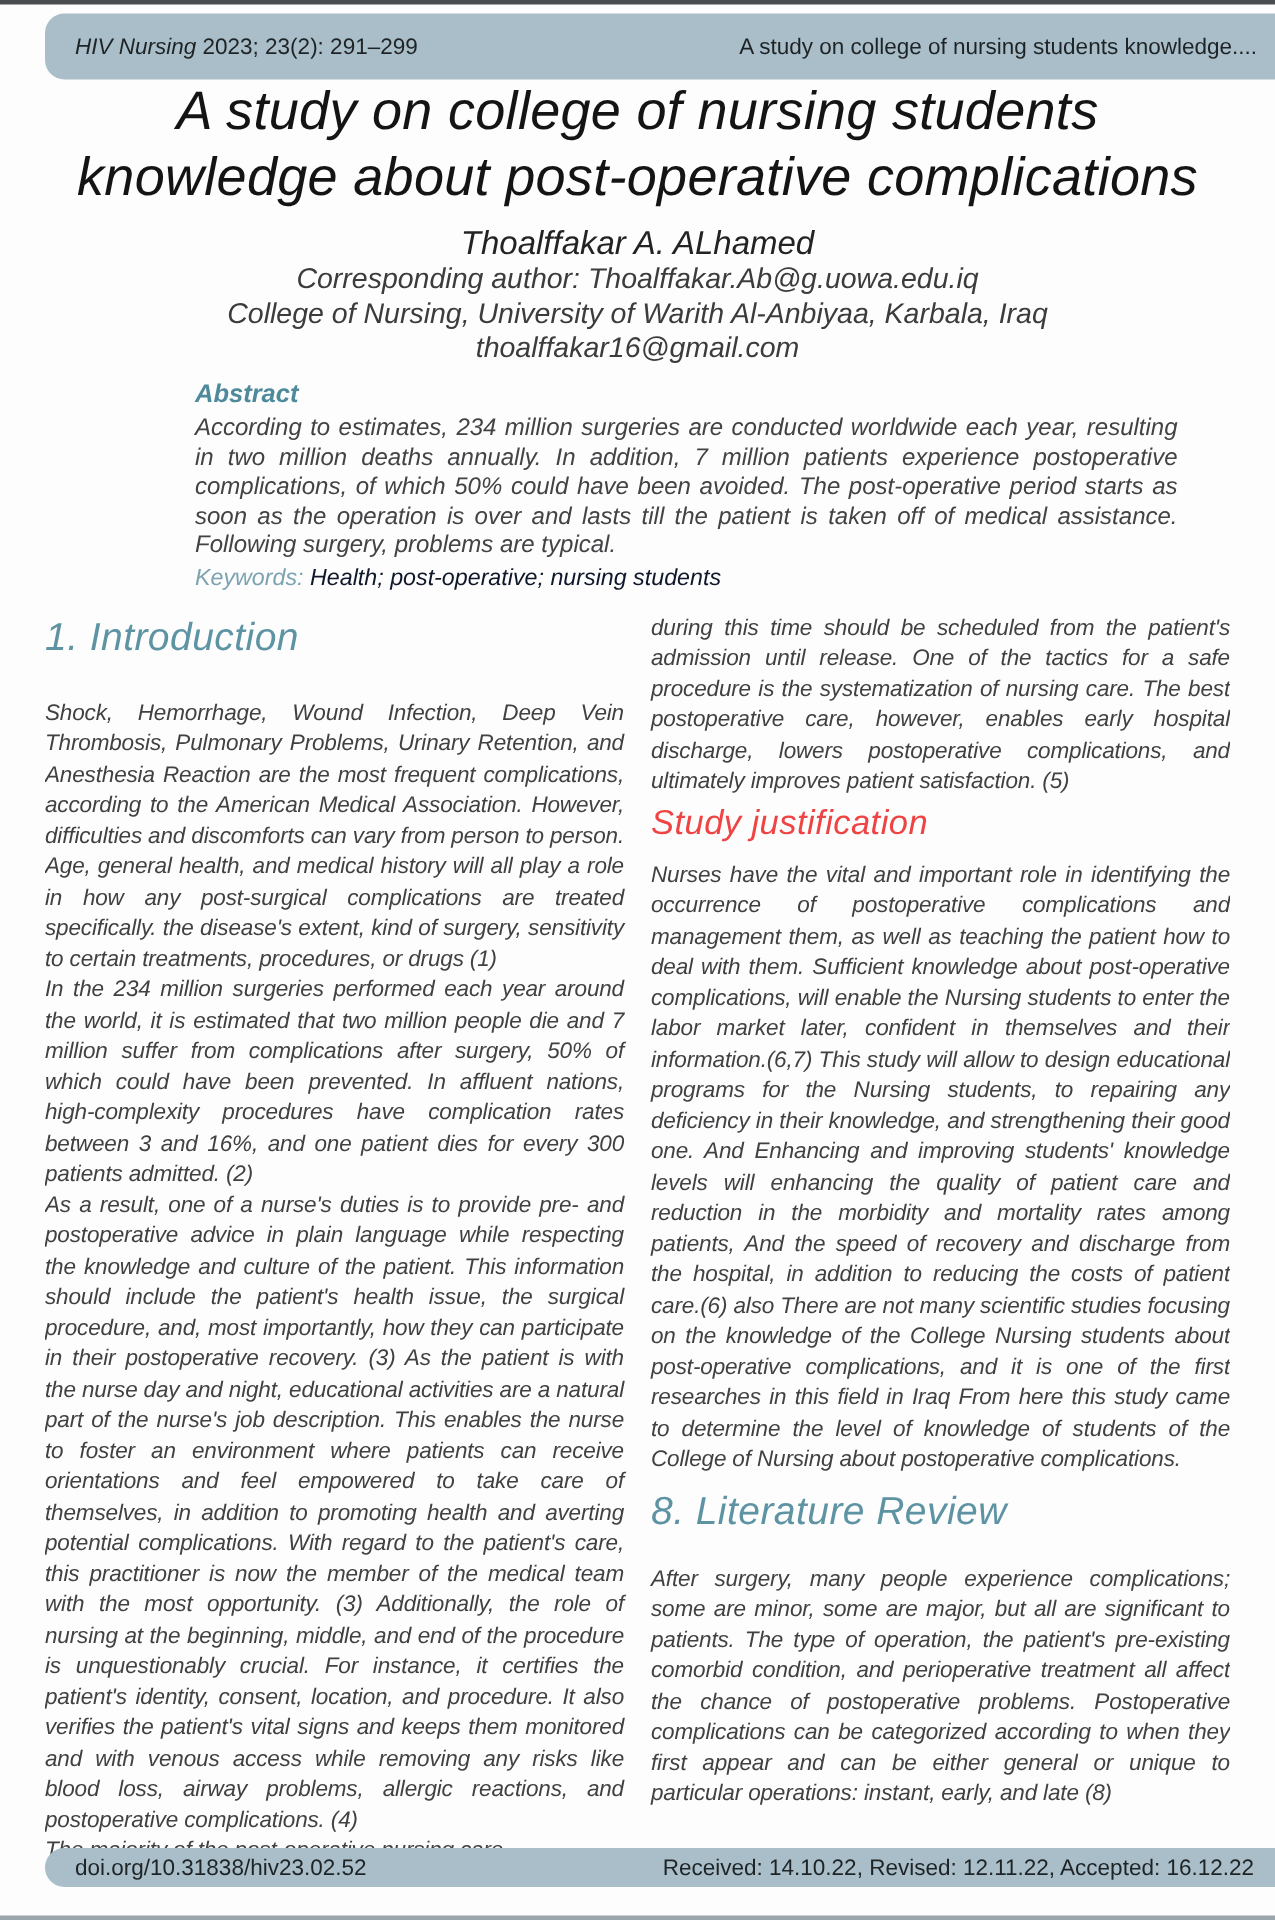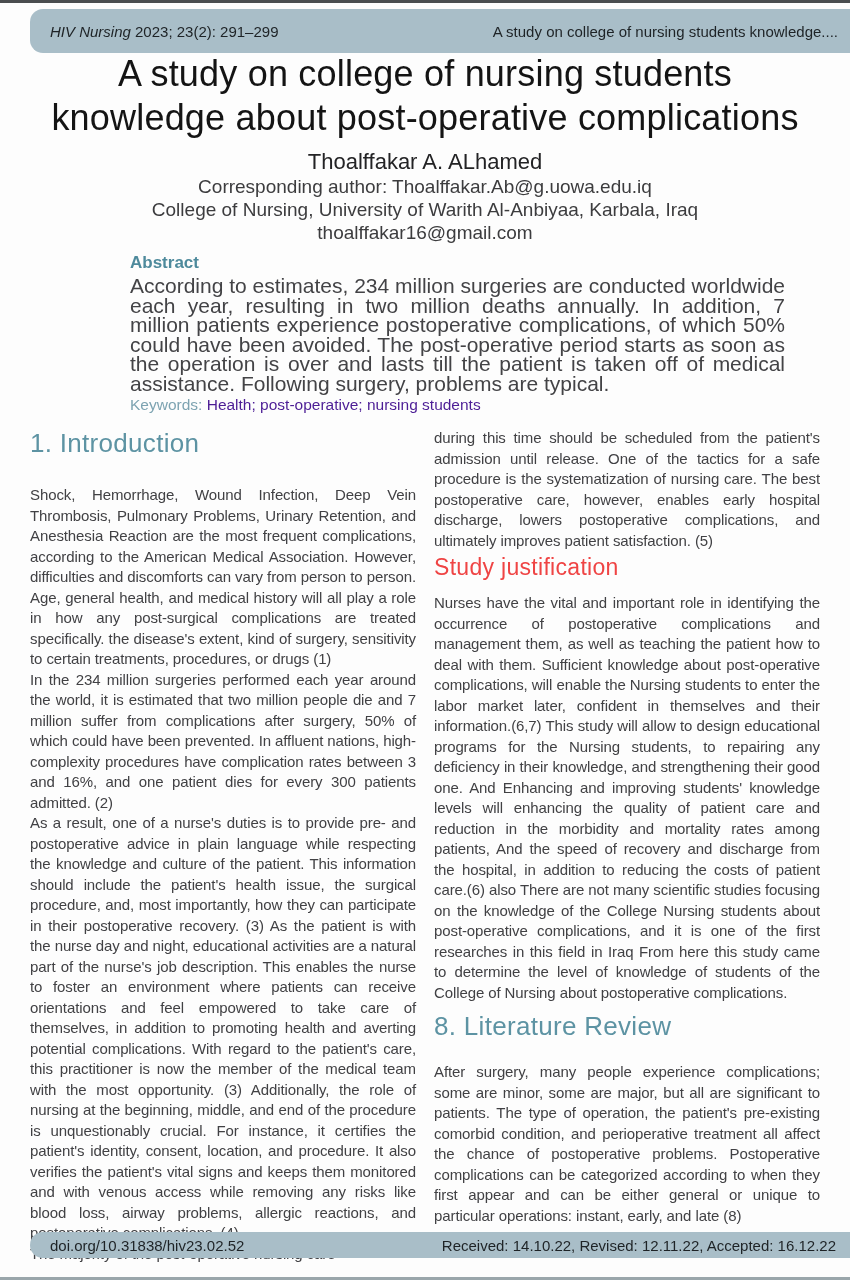--- a/index.html
+++ b/index.html
@@ -21,21 +21,21 @@
   }
   .header-bar {
     position: absolute; top: 9px; left: 30px; right: 0; height: 44px;
     background: #a9bec8;
     border-radius: 13px 0 0 13px;
     display: flex; align-items: center; justify-content: space-between;
     padding: 0 12px 0 20px; box-sizing: border-box;
     font-size: 15px; color: #1e2326;
   }
   .header-left .italic { font-style: italic; }
-  .page-content { padding-top: 52px; }
+  .page-content { padding-top: 52px; font-style: italic; }
   .article-title {
     margin: 0 30px;
     text-align: center;
     font-size: 36px; line-height: 44px; font-weight: 400;
     color: #141414; letter-spacing: 0.2px;
   }
   .author-name {
     margin-top: 9px; text-align: center;
     font-size: 22px; color: #232325;
   }
@@ -43,26 +43,26 @@
     text-align: center;
     font-size: 19px; line-height: 23px; color: #3c3c3e;
   }
   .abstract {
     margin: 9px 65px 0 130px;
   }
   .abs-heading {
     color: #4e8a9c; font-size: 17px; font-weight: 700; margin-bottom: 3px;
   }
   .abs-text {
-    margin: 0; font-size: 21px; line-height: 19.5px;
+    margin: 0; font-size: 16px; line-height: 19.5px;
     text-align: justify; color: #434346;
   }
   .keywords { margin-top: 3px; font-size: 15.5px; }
   .kw-label { color: #7da3b1; }
-  .kw-text  { color: #4c1d95; }
+  .kw-text  { color: #0f172a; }
   .columns {
     display: flex; gap: 18px;
     margin: 14px 30px 0 30px;
     height: 842px; overflow: hidden;
   }
   .col { flex: 1; min-width: 0; }
   .section-heading {
     font-size: 26px; font-weight: 400; color: #5d93a3;
     margin: 0 0 26px 0; letter-spacing: 0.3px;
   }

